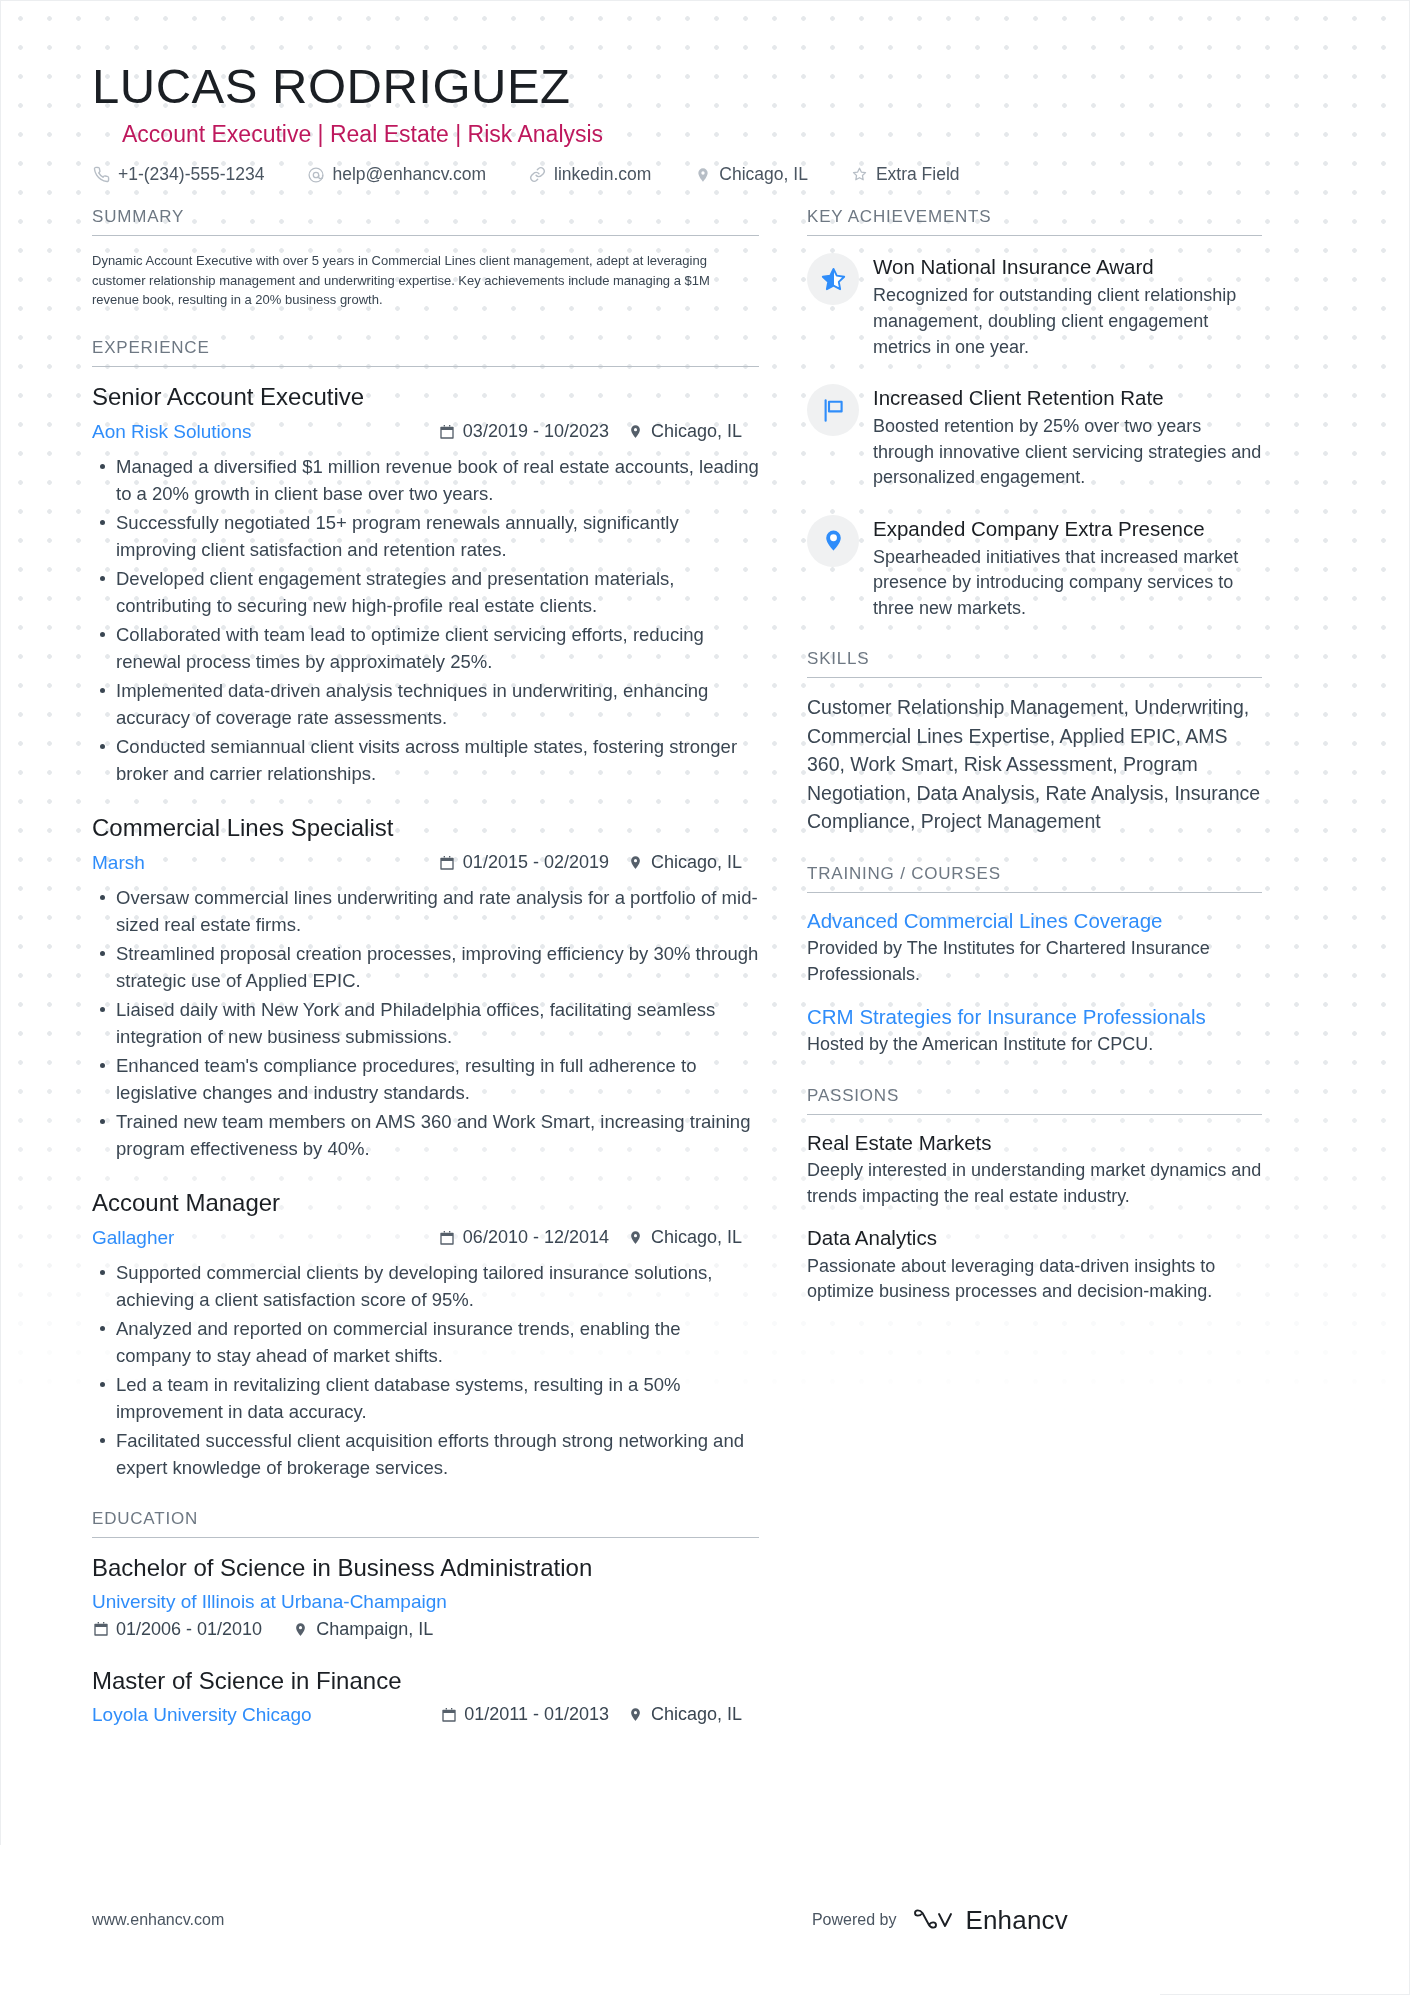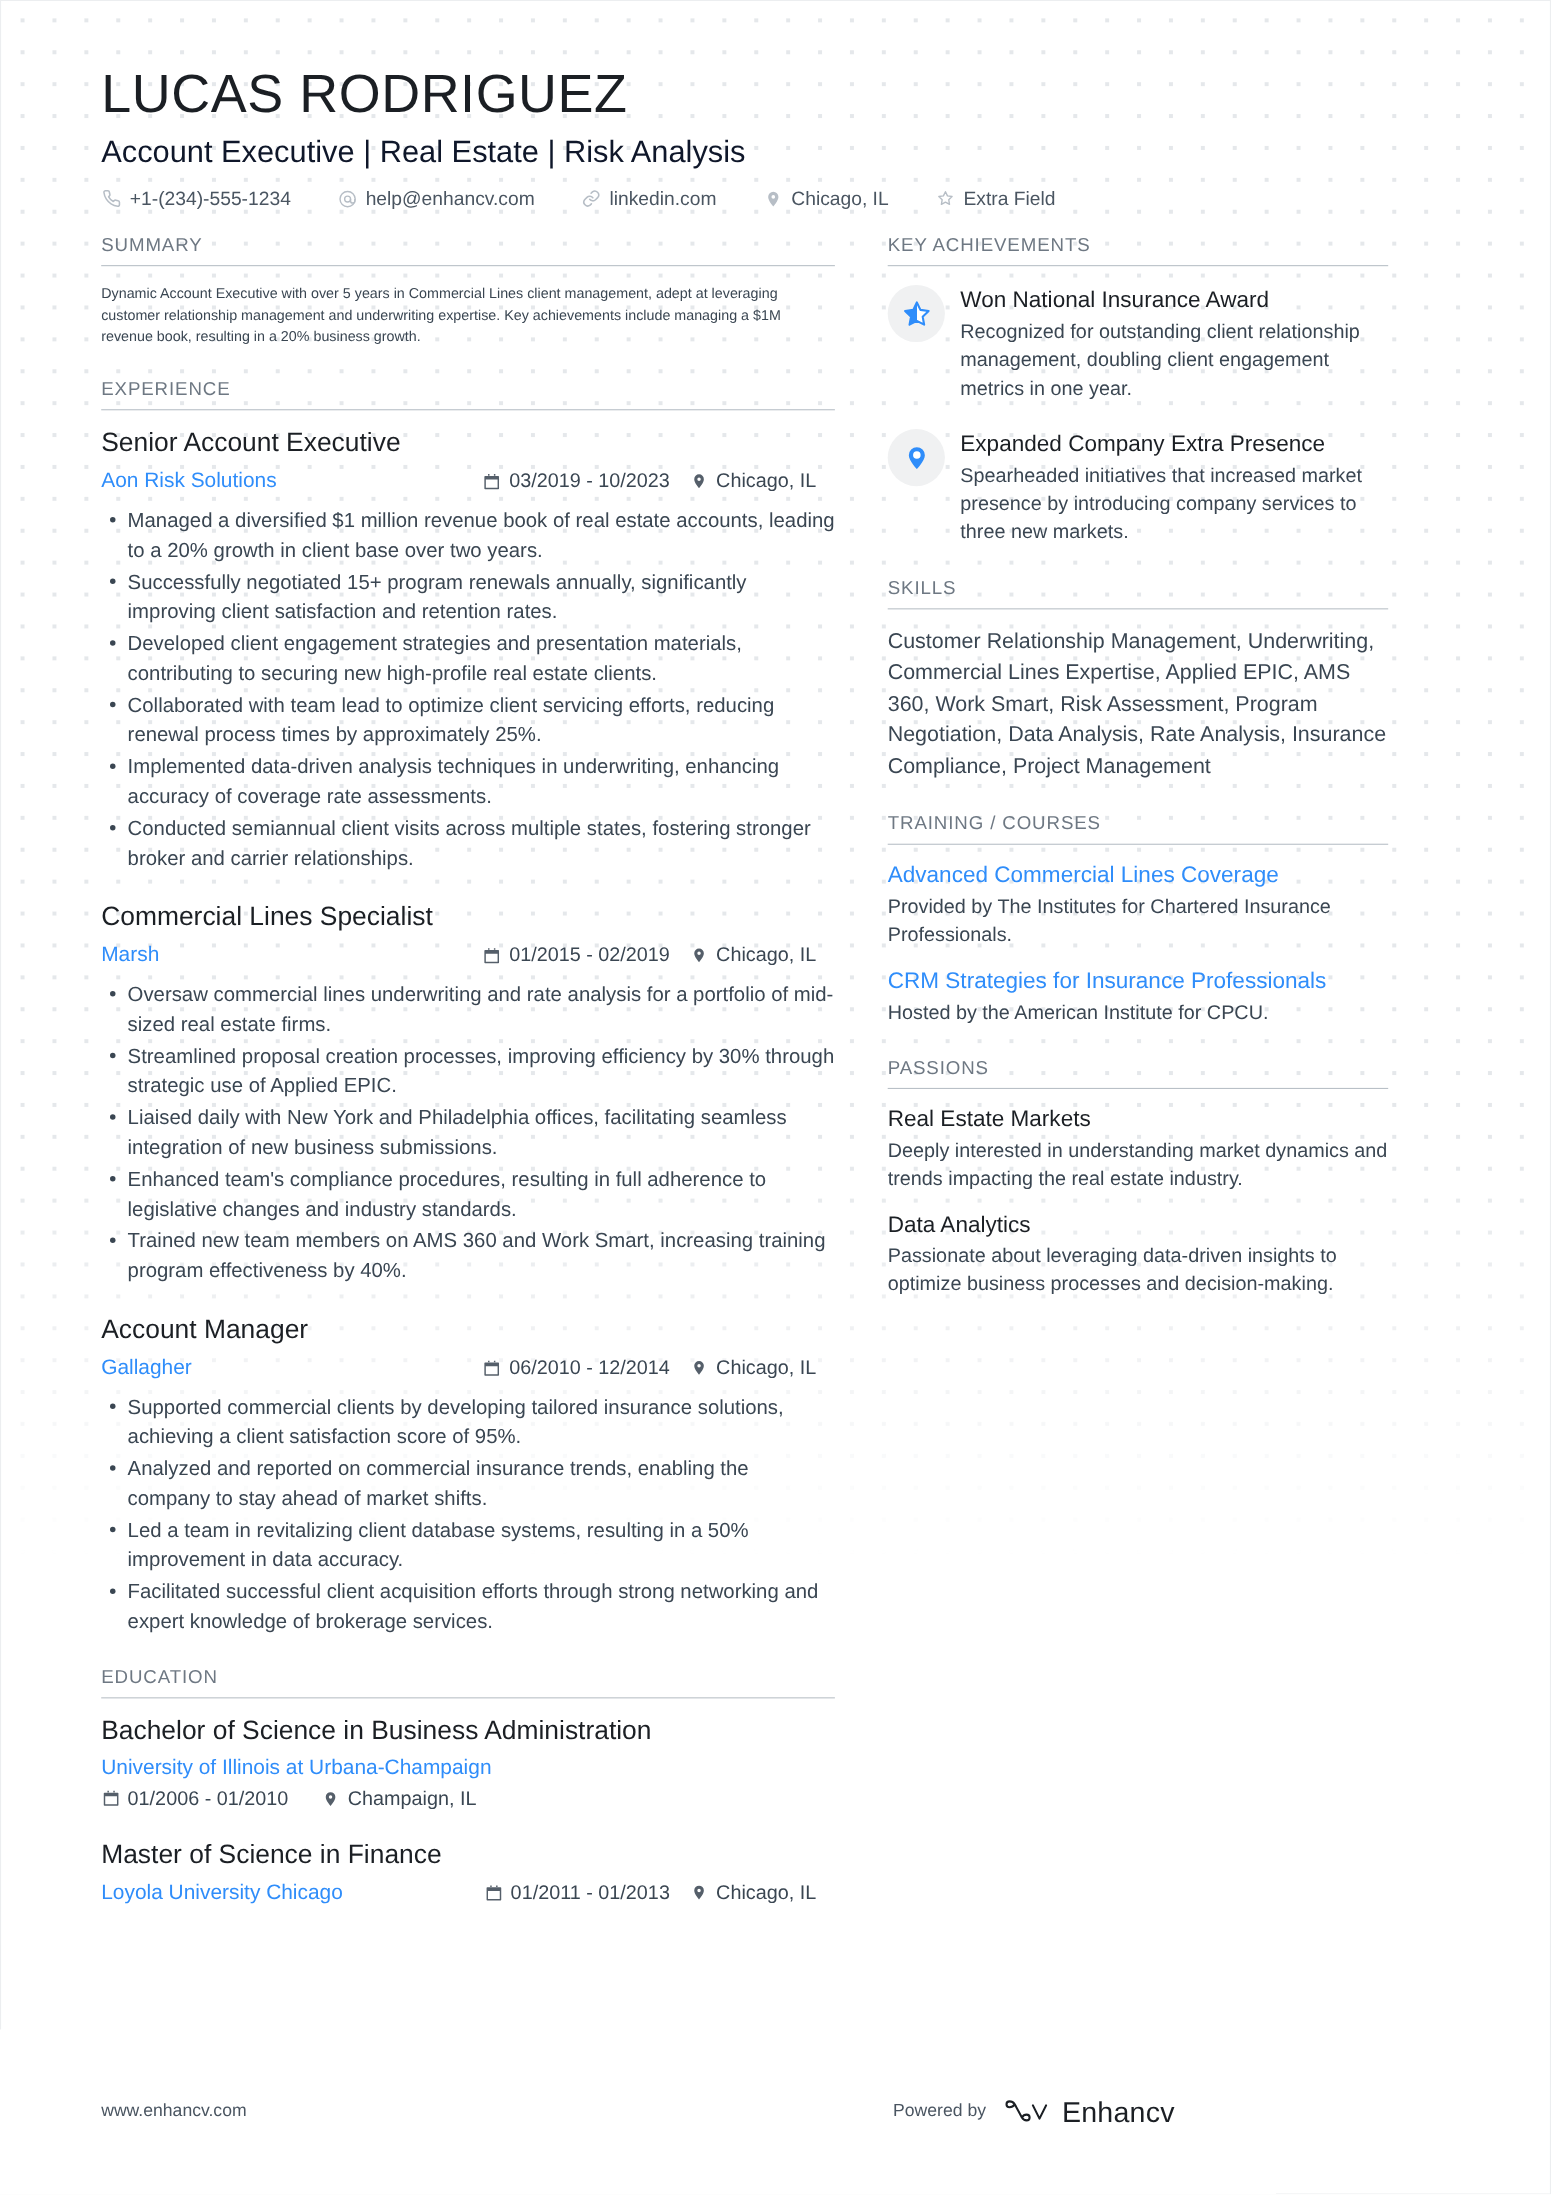--- a/index.html
+++ b/index.html
@@ -38,24 +38,25 @@
   .name {
     font-size:49px;
     font-weight:400;
     letter-spacing:.5px;
     color:#1b1f24;
     line-height:1.1;
     white-space:nowrap;
   }
   .headline {
     margin-top:7px;
-    font-size:28px;
-    color:#0f172a;
+    font-size:23px;
+    color:#be185d;
     font-weight:400;
     line-height:1.2;
+    margin-left:30px;
   }
   .contact-row {
     margin-top:16px;
     display:flex;
     align-items:center;
     flex-wrap:wrap;
     gap:16px;
     font-size:17.5px;
     color:#4a5561;
   }
@@ -477,20 +478,32 @@
                         <stop offset="50%" stop-color="#2f8dfa"></stop>
                         <stop offset="50%" stop-color="#ffffff"></stop>
                       </linearGradient>
                     </defs>
                     <path d="M12 2.6l2.9 6 6.6.9-4.8 4.6 1.2 6.5L12 17.5 6.1 20.6l1.2-6.5L2.5 9.5l6.6-.9z" fill="url(#hs)" stroke="#2f8dfa" stroke-width="1.7" stroke-linejoin="round"></path>
                   </svg>
                 </div>
                 <div class="ach-text">
                   <div class="ach-title">Won National Insurance Award</div>
                   <div class="ach-desc">Recognized for outstanding client relationship management, doubling client engagement metrics in one year.</div>
+                </div>
+              </div>
+              <div class="ach">
+                <div class="ach-bubble">
+                  <svg width="27" height="27" viewBox="0 0 24 24" fill="none" stroke="#2f8dfa" stroke-width="1.9" stroke-linecap="round" stroke-linejoin="round">
+                    <path d="M5 3v18"></path>
+                    <path d="M8 4.2h11.2v8.6H8z"></path>
+                  </svg>
+                </div>
+                <div class="ach-text">
+                  <div class="ach-title">Increased Client Retention Rate</div>
+                  <div class="ach-desc">Boosted retention by 25% over two years through innovative client servicing strategies and personalized engagement.</div>
                 </div>
               </div>
               <div class="ach">
                 <div class="ach-bubble">
                   <svg width="25" height="25" viewBox="0 0 24 24">
                     <path d="M12 2.5a7 7 0 0 0-7 7c0 5 7 12 7 12s7-7 7-12a7 7 0 0 0-7-7z" fill="#2f8dfa"></path>
                     <circle cx="12" cy="9.3" r="3.3" fill="#ffffff"></circle>
                   </svg>
                 </div>
                 <div class="ach-text">

